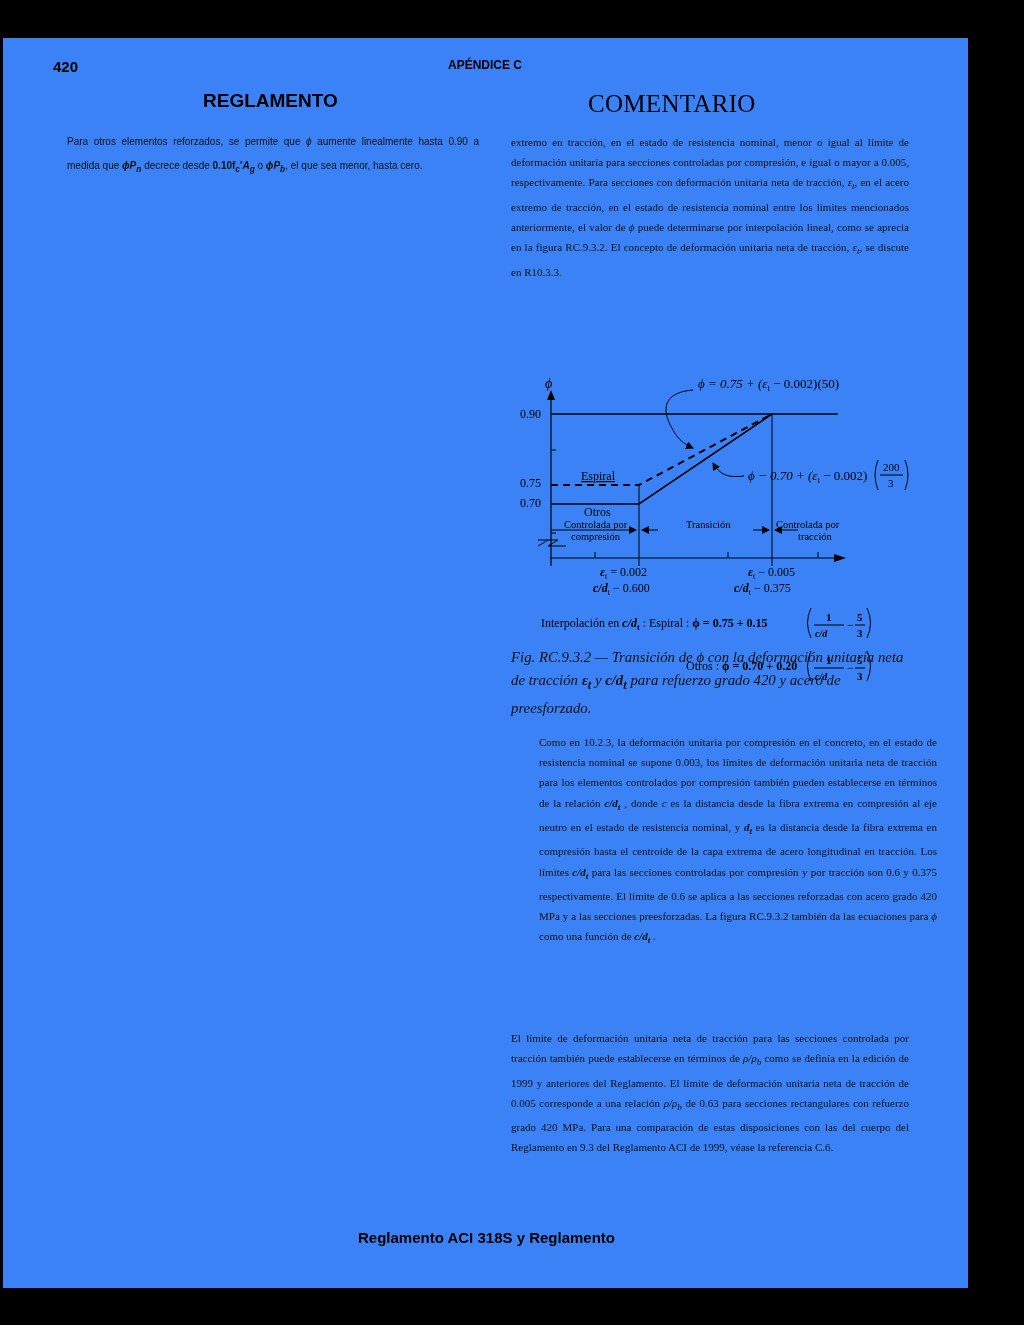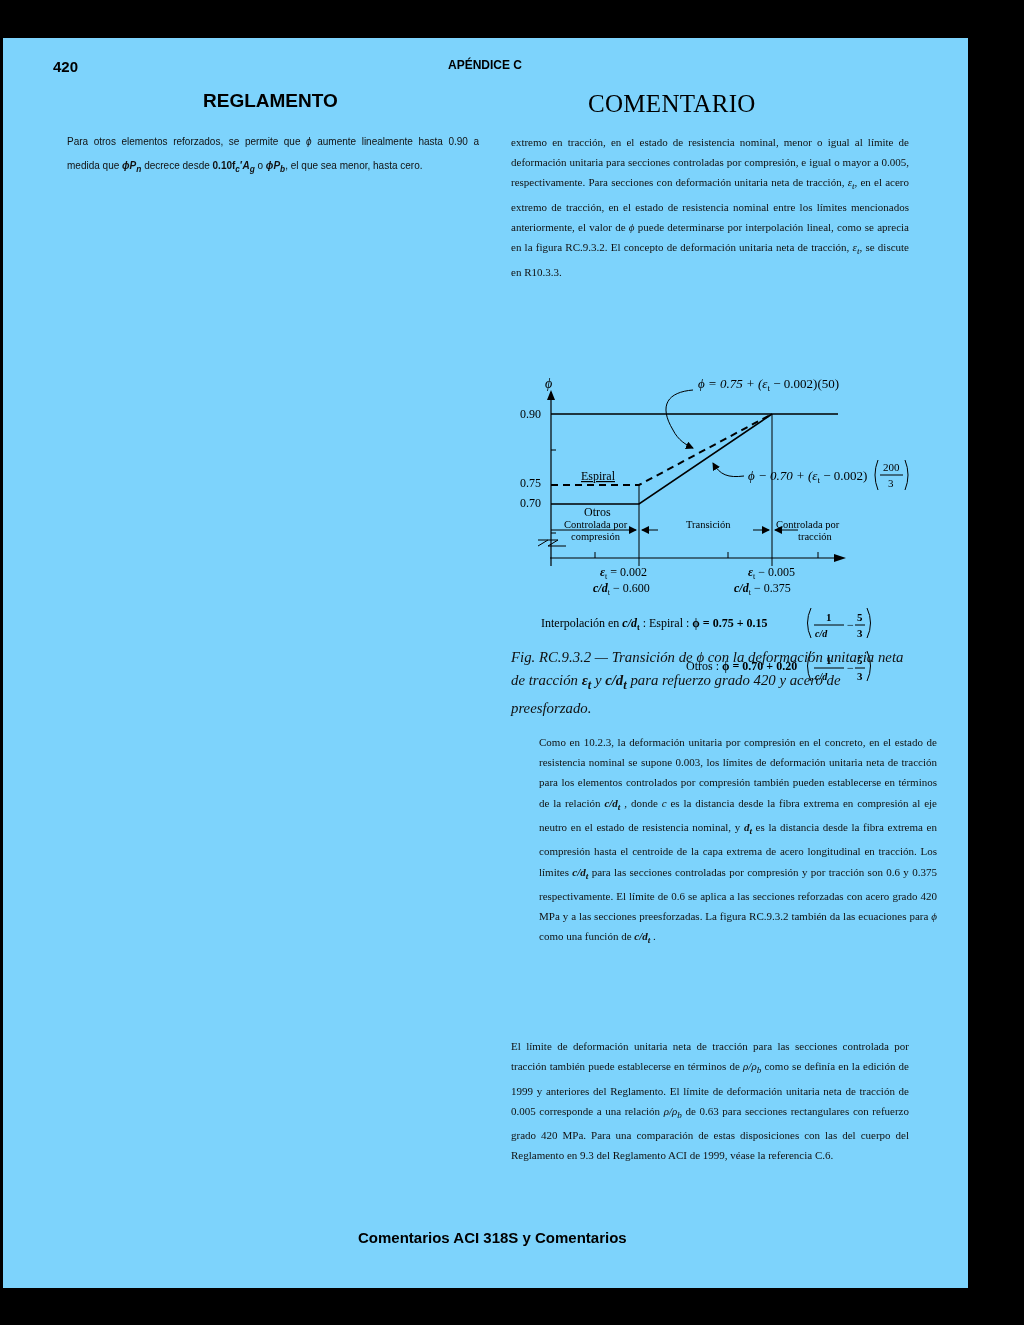--- a/index.html
+++ b/index.html
@@ -1,20 +1,20 @@
 <!DOCTYPE html>
 <html><head>
 <meta charset="utf-8">
 <style>
   html, body { margin: 0; padding: 0; }
   body {
     width: 1024px; height: 1325px; background: #000; position: relative; overflow: hidden;
   }
   .page {
-    position: absolute; left: 3px; top: 38px; width: 965px; height: 1250px; background: #7dd3fc;
+    position: absolute; left: 3px; top: 38px; width: 965px; height: 1250px; background: #3b82f6;
   }
   .sans { font-family: "Liberation Sans", sans-serif; }
   .serif { font-family: "Liberation Serif", serif; }
   .abs { position: absolute; }
 
   .page-number { left: 50px; top: 20px; font-size: 15px; font-weight: bold; color: #000; }
   .running-head { left: 445px; top: 20px; font-size: 12px; font-weight: bold; color: #000; }
   .col-head-left { left: 200px; top: 52px; font-size: 19px; font-weight: bold; }
   .col-head-right { left: 585px; top: 52px; font-size: 25px; letter-spacing: 0.3px; }
 
@@ -26,21 +26,21 @@
   }
   .right-col p { margin: 0; }
   i.m { font-style: italic; }
   b.m { font-weight: bold; font-style: italic; }
 
   .figure { left: 505px; top: 292px; width: 410px; height: 380px; }
   .caption {
     left: 508px; top: 608px; width: 400px; font-size: 14.8px; line-height: 23px; font-style: italic; color: #111;
   }
   .comment-p1 { left: 536px; top: 694px; }
-  .comment-p2 { left: 508px; top: 990px; margin-top: 8px; }
+  .comment-p2 { left: 508px; top: 990px; }
   .footer { left: 355px; top: 1191px; font-size: 15px; font-weight: bold; color: #000; }
 </style>
 </head>
 <body>
 
 <div class="page">
 
   <div class="abs sans page-number">420</div>
   <div class="abs sans running-head">APÉNDICE C</div>
 
@@ -153,14 +153,14 @@
   </div>
 
   <div class="abs serif right-col comment-p1">
     <p><span>Como en 10.2.3, la deformación unitaria por compresión en el concreto, en el estado de resistencia nominal se supone 0.003, los límites de deformación unitaria neta de tracción para los elementos controlados por compresión también pueden establecerse en términos de la relación </span><b class="m"><span>c/d</span><sub>t</sub></b><span> , donde </span><i class="m">c</i><span> es la distancia desde la fibra extrema en compresión al eje neutro en el estado de resistencia nominal, y </span><b class="m"><span>d</span><sub>t</sub></b><span> es la distancia desde la fibra extrema en compresión hasta el centroide de la capa extrema de acero longitudinal en tracción. Los límites </span><b class="m"><span>c/d</span><sub>t</sub></b><span> para las secciones controladas por compresión y por tracción son 0.6 y 0.375 respectivamente. El límite de 0.6 se aplica a las secciones reforzadas con acero grado 420 MPa y a las secciones preesforzadas. La figura RC.9.3.2 también da las ecuaciones para </span><i class="m">ϕ</i><span> como una función de </span><b class="m"><span>c/d</span><sub>t</sub></b><span> .</span></p>
   </div>
 
   <div class="abs serif right-col comment-p2">
     <p><span>El límite de deformación unitaria neta de tracción para las secciones controlada por tracción también puede establecerse en términos de </span><i class="m"><span>ρ/ρ</span><sub>b</sub></i><span> como se definía en la edición de 1999 y anteriores del Reglamento. El límite de deformación unitaria neta de tracción de 0.005 corresponde a una relación </span><i class="m"><span>ρ/ρ</span><sub>b</sub></i><span> de 0.63 para secciones rectangulares con refuerzo grado 420 MPa. Para una comparación de estas disposiciones con las del cuerpo del Reglamento en 9.3 del Reglamento ACI de 1999, véase la referencia C.6.</span></p>
   </div>
 
-  <div class="abs sans footer">Comentarios ACI 318S y Comentarios</div>
+  <div class="abs sans footer">Reglamento ACI 318S y Reglamento</div>
 </div>
 
 </body></html>

